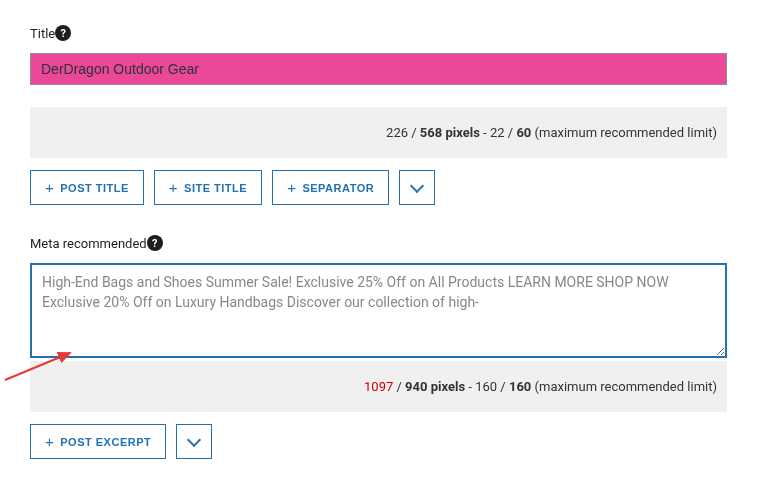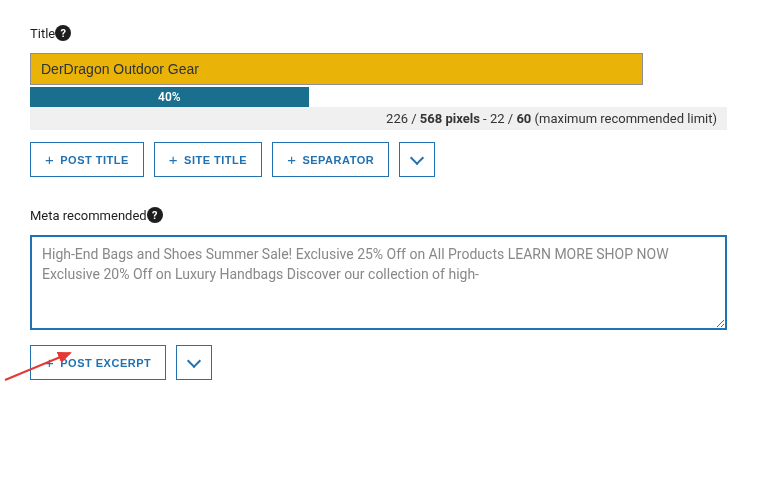--- a/index.html
+++ b/index.html
@@ -1,27 +1,27 @@
 <!DOCTYPE html>
 <html><head>
 <meta charset="utf-8">
 <style>
 *{box-sizing:border-box;margin:0;padding:0}
 body{font-family:-apple-system,BlinkMacSystemFont,"Segoe UI",Roboto,sans-serif;background:#fff;padding:25px 30px;color:#1e1e1e;font-size:13px}
 .section{margin-bottom:30px}
 .label-row{display:flex;align-items:center;margin-bottom:12px}
 .label{font-size:13px;color:#1e1e1e}
 .help-icon{width:16px;height:16px;border-radius:50%;background:#1e1e1e;color:#fff;display:inline-flex;align-items:center;justify-content:center;font-size:11px;font-weight:bold;cursor:help}
-.text-input{width:613px;padding:7px 10px;border:1px solid #8c8f94;font-size:14px;color:#2c3338;background:#eab308}
+.text-input{width:697px;padding:7px 10px;border:1px solid #8c8f94;font-size:14px;color:#2c3338;background:#ec4899}
 .textarea{width:697px;height:95px;padding:8px 10px;border:2px solid #2271b1;font-size:14px;color:#888;background:#fff;resize:vertical;font-family:inherit;line-height:1.4}
 .progress-container{width:697px;margin-top:2px}
 .progress-fill{height:100%;background:#1a6e8e;display:flex;align-items:center;justify-content:center;color:#fff;font-size:12px;font-weight:600}
 .progress-bg{background:#fff;height:100%}
 .progress-wrap{display:flex;height:20px;width:100%}
-.stats-bar{background:#f0f0f0;padding:4px 10px;text-align:right;font-size:13px;color:#333;width:697px}
+.stats-bar{background:#f0f0f0;padding:18px 10px;text-align:right;font-size:13px;color:#333;width:697px}
 .stats-bar .bold{font-weight:700}
 .stats-bar .red{color:#c00}
 .btn-row{display:flex;gap:10px;margin-top:12px}
 .btn{display:inline-flex;align-items:center;gap:6px;padding:8px 14px;border:1px solid #2271b1;background:#fff;color:#2271b1;font-size:11px;font-weight:700;letter-spacing:0.5px;cursor:pointer;text-transform:uppercase}
 .btn .plus{font-size:15px;font-weight:400}
 .btn-chevron{padding:8px 12px}
 .chevron-down{width:10px;height:10px;border-right:2px solid #2271b1;border-bottom:2px solid #2271b1;transform:rotate(45deg);margin-top:-4px}
 .arrow-annotation{position:absolute;left:0;top:345px;color:#e53935;font-size:28px;pointer-events:none}
 .arrow-svg{width:90px;height:40px}
 </style>
@@ -29,23 +29,20 @@
 <body>
 
 <div class="section">
   <div class="label-row">
     <span class="label">Title</span>
     <span class="help-icon">?</span>
   </div>
   <input type="text" class="text-input" value="DerDragon Outdoor Gear" style="">
   <div class="progress-container">
     <div class="progress-wrap">
-      <div class="progress-fill" style="width:40%">
-        <span>40%</span>
-      </div>
       <div class="progress-bg" style="width:60%"></div>
     </div>
   </div>
   <div class="stats-bar">
     <span>226</span>
     <span> / </span>
     <span class="bold">568</span>
     <span class="bold"> pixels</span>
     <span> - </span>
     <span>22</span>
@@ -72,20 +69,32 @@
     </button>
   </div>
 </div>
 
 <div class="section">
   <div class="label-row">
     <span class="label">Meta recommended</span>
     <span class="help-icon">?</span>
   </div>
   <textarea class="textarea" style="">High-End Bags and Shoes Summer Sale! Exclusive 25% Off on All Products LEARN MORE SHOP NOW Exclusive 20% Off on Luxury Handbags Discover our collection of high-</textarea>
+  <div class="stats-bar">
+    <span class="red">1097</span>
+    <span> / </span>
+    <span class="bold">940</span>
+    <span class="bold"> pixels</span>
+    <span> - </span>
+    <span>160</span>
+    <span> / </span>
+    <span class="bold">160</span>
+    <span> </span>
+    <span>(maximum recommended limit)</span>
+  </div>
   <div class="btn-row">
     <button class="btn">
       <span class="plus">+</span>
       <span>POST EXCERPT</span>
     </button>
     <button class="btn btn-chevron">
       <span class="chevron-down"></span>
     </button>
   </div>
 </div>

